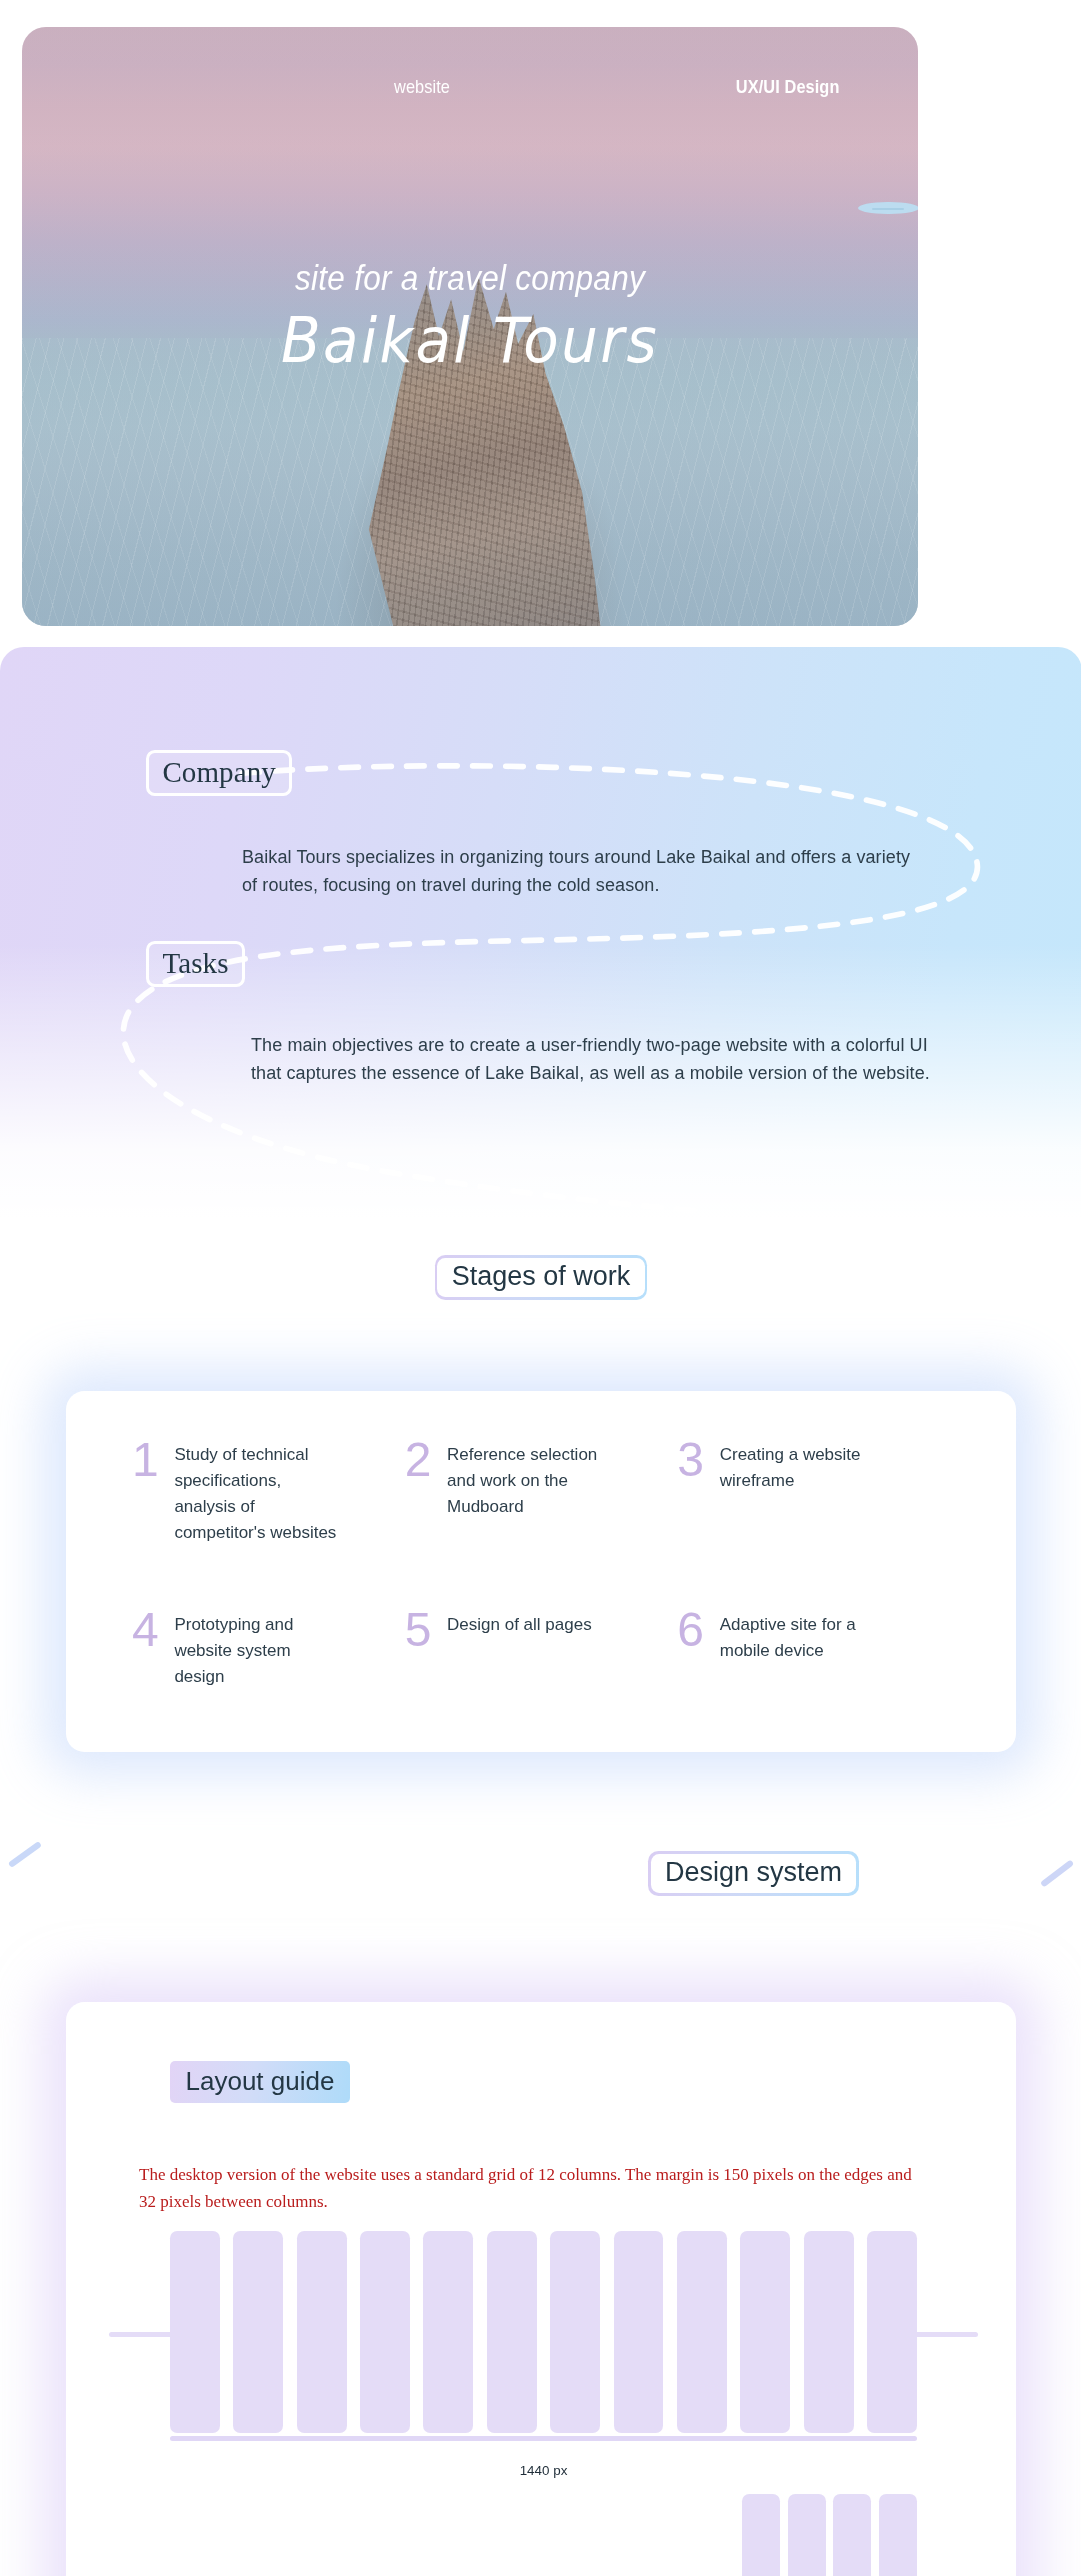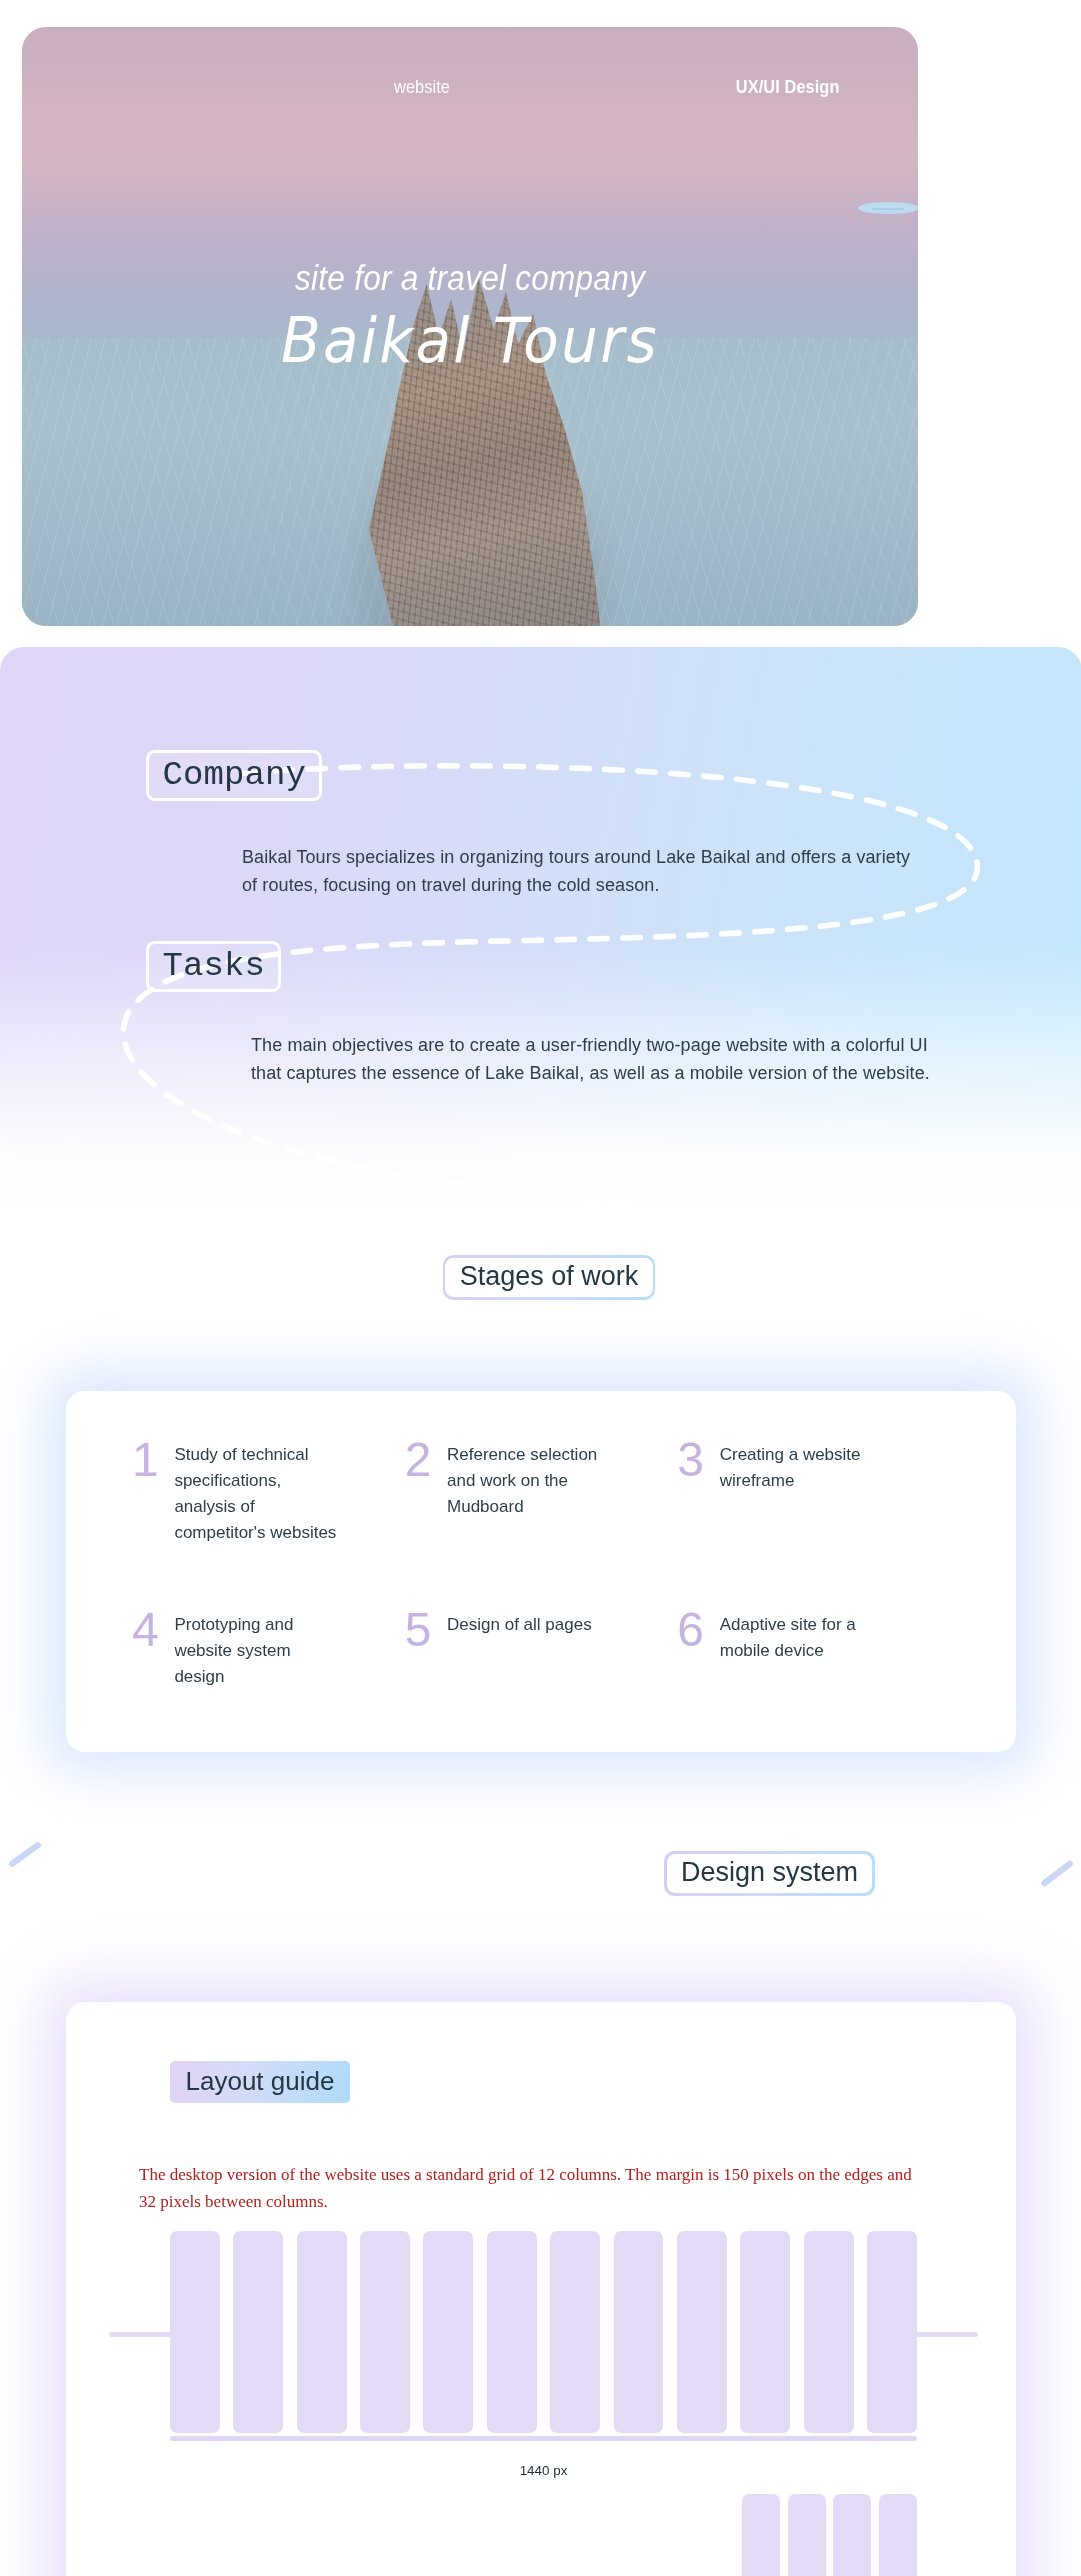--- a/index.html
+++ b/index.html
@@ -140,22 +140,22 @@
     overflow: hidden;
   }
   .dash-svg { position: absolute; inset: 0; width: 1082px; height: 572px; }
 
   .brief-pill {
     position: absolute;
     background: rgba(255,255,255,0.12);
     border: 3.1px solid #ffffff;
     border-radius: 8.8px;
     color: #233744;
-    font-size: 34px;
-    font-family: Liberation Mono, monospace;
+    font-size: 29px;
+    font-family: Liberation Serif, serif;
     padding: 4.6px 13.4px 6.7px 13.4px;
     line-height: 1.0;
     letter-spacing: 0.1px;
     z-index: 3;
   }
   .pill-company { left: 146px; top: 103px; }
   .pill-tasks   { left: 146px; top: 294px; text-align: right; }
 
   .brief-body {
     position: absolute;
@@ -169,21 +169,20 @@
   }
   .body-company { left: 242px; top: 196px; }
   .body-tasks   { left: 251px; top: 384px; }
 
   
   .grad-pill {
     display: inline-block;
     padding: 2.6px;
     border-radius: 10.3px;
     background: linear-gradient(100deg, #d9cdf3 0%, #cfd8f6 40%, #b6dffb 100%);
-    margin-left: 16px;
   }
   .grad-pill > span {
     display: block;
     background: #ffffff;
     border-radius: 8.2px;
     padding: 5.2px 14.4px 7.7px 14.4px;
     color: #233744;
     font-size: 27px;
     line-height: 1.0;
     font-family: "Liberation Sans Narrow", "Liberation Sans", sans-serif;

